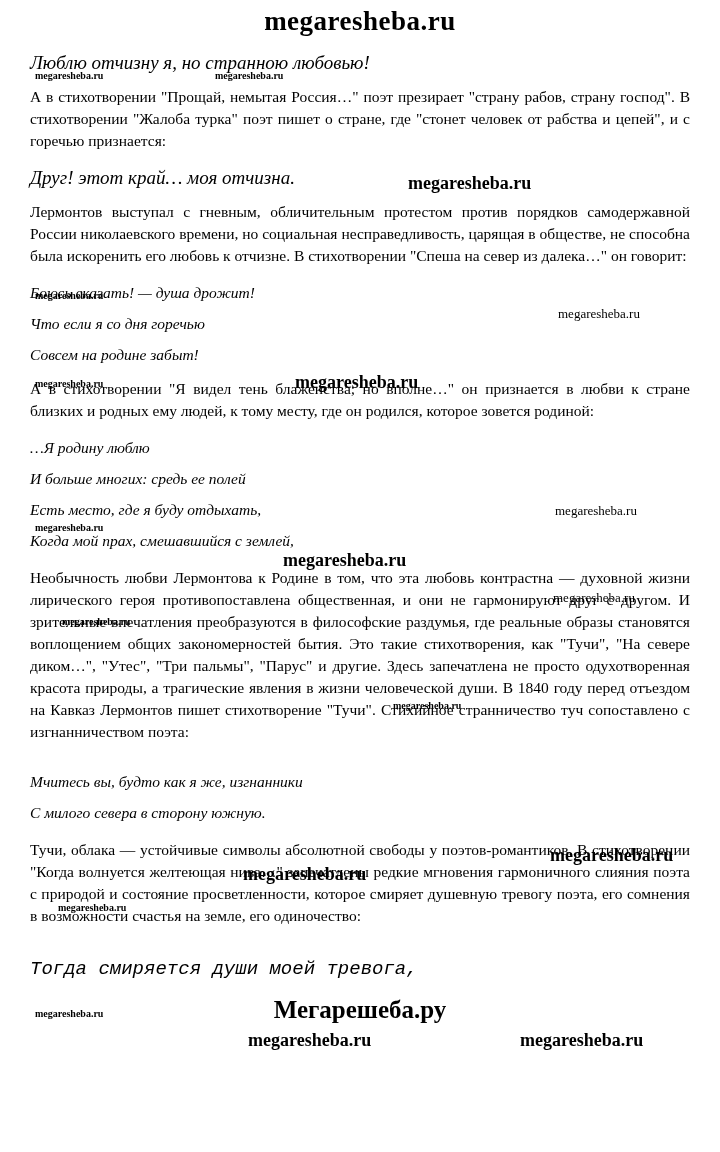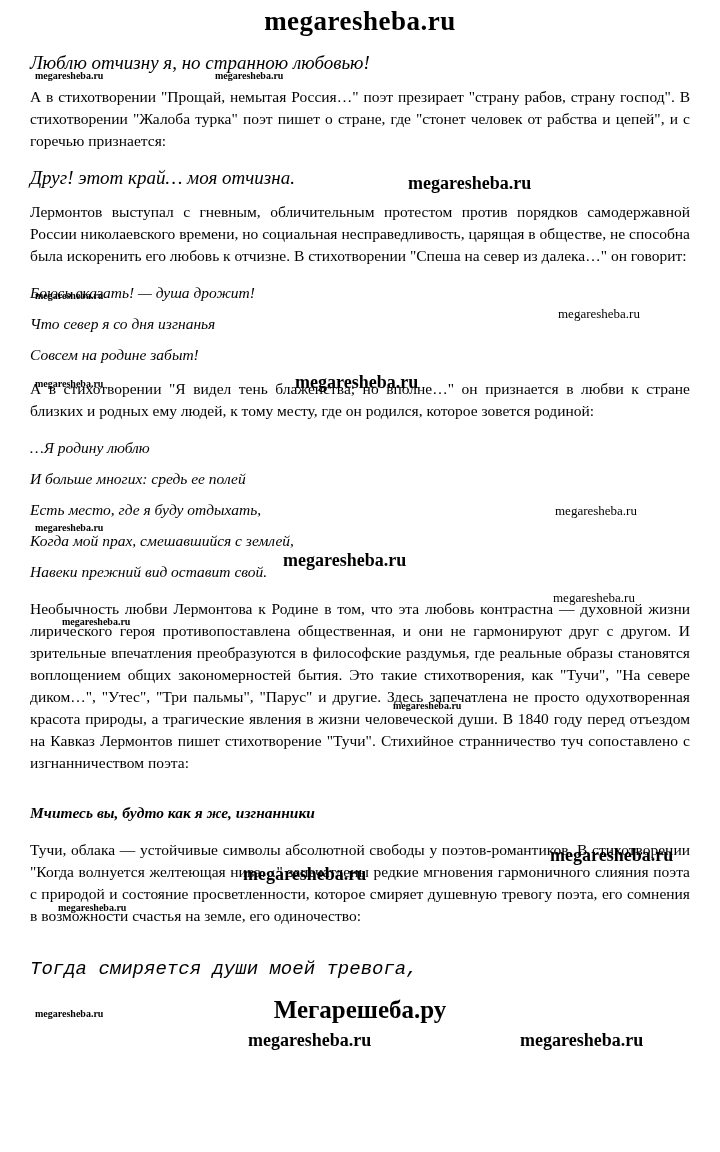--- a/index.html
+++ b/index.html
@@ -66,38 +66,38 @@
     <div class="quote">Люблю отчизну я, но странною любовью!</div>
 
     <div class="para">А в стихотворении "Прощай, немытая Россия…" поэт презирает "страну рабов, страну господ". В стихотворении "Жалоба турка" поэт пишет о стране, где "стонет человек от рабства и цепей", и с горечью признается:</div>
 
     <div class="quote">Друг! этот край… моя отчизна.</div>
 
     <div class="para">Лермонтов выступал с гневным, обличительным протестом против порядков самодержавной России николаевского времени, но социальная несправедливость, царящая  в обществе, не способна была искоренить его любовь к отчизне. В стихотворении "Спеша на север из далека…" он говорит:</div>
 
     <div class="poem">
       <div class="poem-line">Боюсь сказать! — душа дрожит!</div>
-      <div class="poem-line">Что север я со дня изгнанья</div>
+      <div class="poem-line">Что если я со дня горечью</div>
       <div class="poem-line">Совсем на родине забыт!</div>
     </div>
 
     <div class="para">А в стихотворении "Я видел тень блаженства; но вполне…" он признается в любви к стране близких и родных ему людей, к тому месту, где он родился, которое зовется родиной:</div>
 
     <div class="poem">
       <div class="poem-line">…Я родину люблю</div>
       <div class="poem-line">И больше многих: средь ее полей</div>
       <div class="poem-line">Есть место, где я буду отдыхать,</div>
       <div class="poem-line">Когда мой прах, смешавшийся с землей,</div>
-      <div class="poem-line">Навеки прежний вид оставит свой.</div>
     </div>
 
     <div class="para" style="margin-top:16px;">Необычность любви Лермонтова к Родине в том, что эта любовь контрастна — духовной жизни лирического героя противопоставлена общественная, и они не гармонируют друг с другом. И зрительные впечатления преобразуются в философские раздумья, где реальные образы становятся воплощением общих закономерностей бытия. Это такие стихотворения, как "Тучи", "На севере диком…", "Утес", "Три пальмы", "Парус" и другие. Здесь запечатлена не просто одухотворенная красота природы, а трагические явления в жизни человеческой души. В 1840 году перед отъездом на Кавказ Лермонтов пишет стихотворение "Тучи". Стихийное странничество туч сопоставлено с изгнанничеством поэта:</div>
 
-    <div class="poem" style="margin-top:28px;font-weight:bold;">
+    <div class="poem" style="margin-top:28px;">
       <div class="poem-line">Мчитесь вы, будто как я же, изгнанники</div>
+      <div class="poem-line">С милого севера в сторону южную.</div>
     </div>
 
     <div class="para" style="margin-top:16px;">Тучи, облака — устойчивые символы абсолютной свободы у поэтов-романтиков. В стихотворении "Когда волнуется желтеющая нива…" запечатлены редкие мгновения гармоничного слияния поэта с природой и состояние просветленности, которое смиряет душевную тревогу поэта, его сомнения в возможности счастья на земле, его одиночество:</div>
 
     <div class="quote" style="margin-top:32px;font-family:Liberation Mono, monospace;">Тогда смиряется души моей тревога,</div>
 
     <div class="site-footer">Мегарешеба.ру</div>
 
   </div>
 

